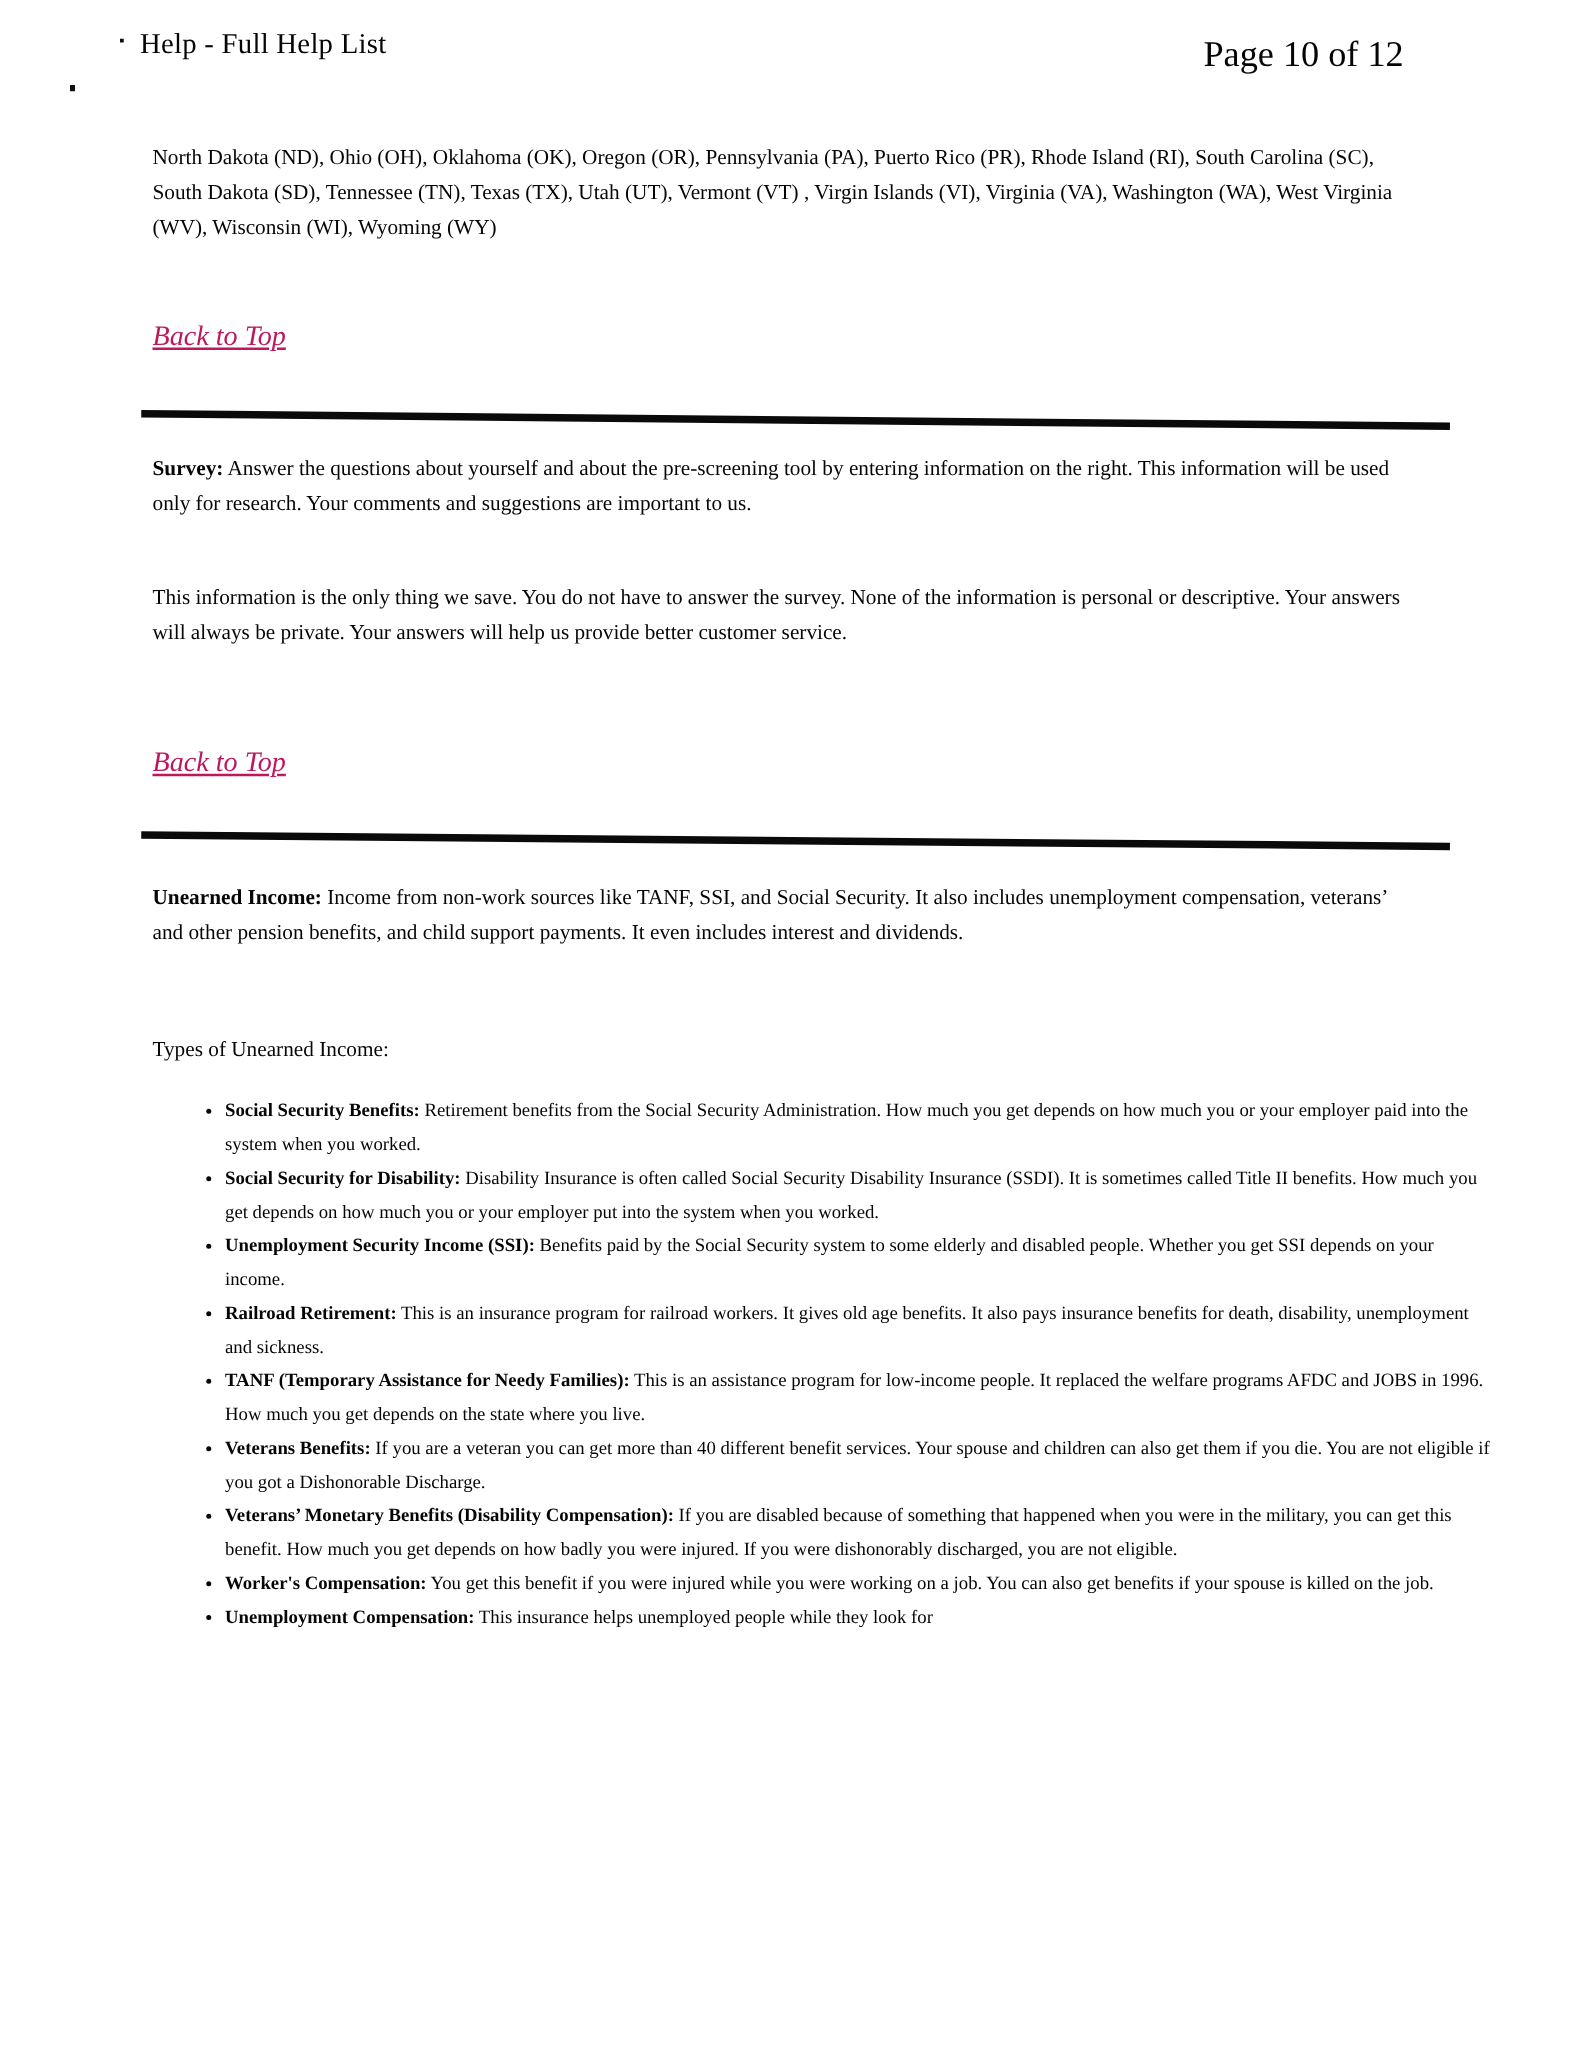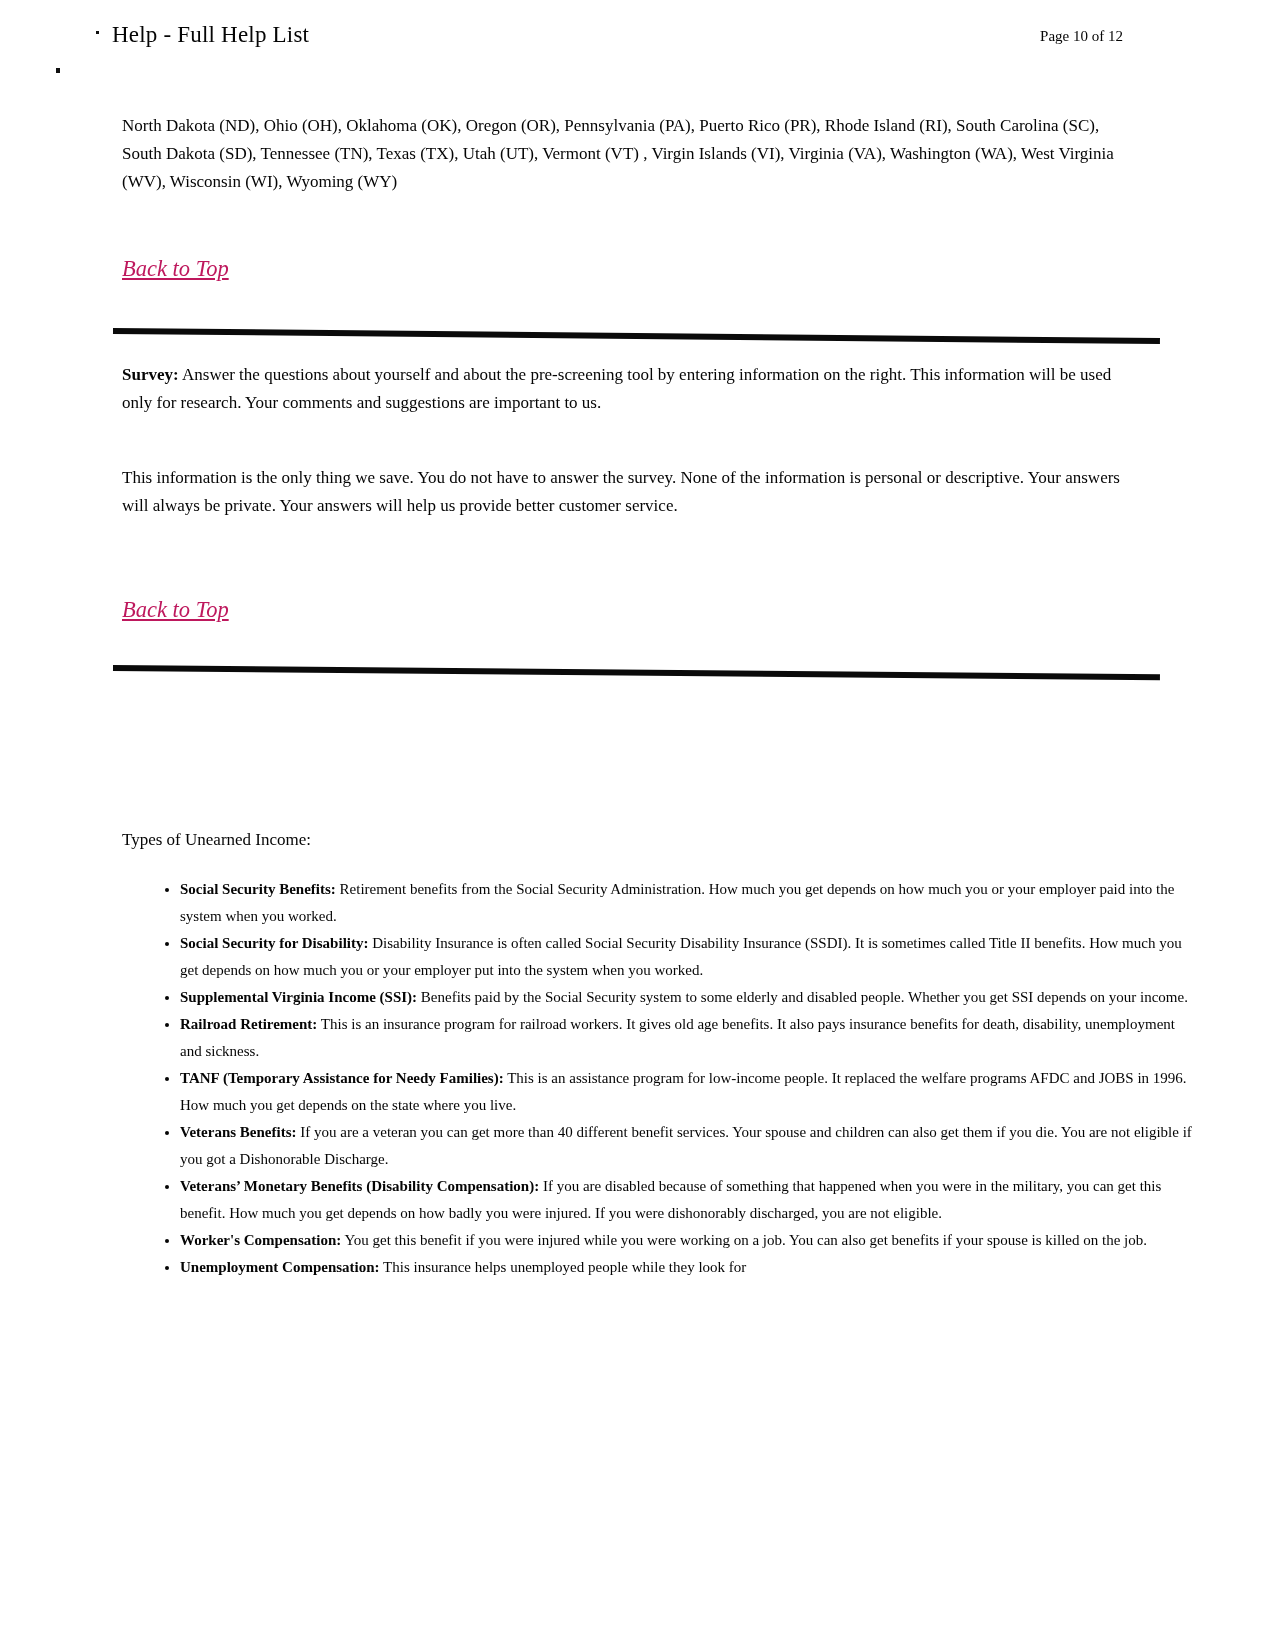--- a/index.html
+++ b/index.html
@@ -12,21 +12,21 @@
     font-family: "Liberation Serif", serif;
     color: #050505;
     -webkit-font-smoothing: antialiased;
   }
   .doc-header-title {
     position: absolute; left: 112px; top: 22px;
     font-size: 23px; letter-spacing: 0.2px;
   }
   .doc-header-page {
     position: absolute; right: 152px; top: 28px;
-    font-size: 15px;
+    font-size: 29px;
   }
   .para {
     position: absolute; left: 122px; width: 1016px;
     margin: 0; font-size: 17px; line-height: 28px;
     text-align: left;
   }
   .states  { top: 112px; }
   .survey  { top: 361px; }
   .privacy { top: 464px; }
   .unearned{ top: 704px; }
@@ -84,27 +84,28 @@
   <div class="rule rule1"></div>
 
   <p class="para survey"><b>Survey:</b> <span>Answer the questions about yourself and about the pre-screening tool by entering information on the right. This information will be used only for research. Your comments and suggestions are important to us.</span></p>
 
   <p class="para privacy">This information is the only thing we save. You do not have to answer the survey. None of the information is personal or descriptive. Your answers will always be private. Your answers will help us provide better customer service.</p>
 
   <a class="backtotop btt2">Back to Top</a>
 
   <div class="rule rule2"></div>
 
+  <p class="para unearned"><b>Unearned Income:</b> <span>Income from non-work sources like TANF, SSI, and Social Security. It also includes unemployment compensation, veterans’ and other pension benefits, and child support payments. It even includes interest and dividends.</span></p>
 
   <p class="para types">Types of Unearned Income:</p>
 
   <ul class="bullets">
     <li><b>Social Security Benefits:</b> <span>Retirement benefits from the Social Security Administration. How much you get depends on how much you or your employer paid into the system when you worked.</span></li>
     <li><b>Social Security for Disability:</b> <span>Disability Insurance is often called Social Security Disability Insurance (SSDI). It is sometimes called Title II benefits. How much you get depends on how much you or your employer put into the system when you worked.</span></li>
-    <li><b>Supplemental Virginia Income (SSI):</b> <span>Benefits paid by the Social Security system to some elderly and disabled people. Whether you get SSI depends on your income.</span></li>
+    <li><b>Unemployment Security Income (SSI):</b> <span>Benefits paid by the Social Security system to some elderly and disabled people. Whether you get SSI depends on your income.</span></li>
     <li><b>Railroad Retirement:</b> <span>This is an insurance program for railroad workers. It gives old age benefits. It also pays insurance benefits for death, disability, unemployment and sickness.</span></li>
     <li><b>TANF (Temporary Assistance for Needy Families):</b> <span>This is an assistance program for low-income people. It replaced the welfare programs AFDC and JOBS in 1996. How much you get depends on the state where you live.</span></li>
     <li><b>Veterans Benefits:</b> <span>If you are a veteran you can get more than 40 different benefit services. Your spouse and children can also get them if you die. You are not eligible if you got a Dishonorable Discharge.</span></li>
     <li><b>Veterans’ Monetary Benefits (Disability Compensation):</b> <span>If you are disabled because of something that happened when you were in the military, you can get this benefit. How much you get depends on how badly you were injured. If you were dishonorably discharged, you are not eligible.</span></li>
     <li><b>Worker's Compensation:</b> <span>You get this benefit if you were injured while you were working on a job. You can also get benefits if your spouse is killed on the job.</span></li>
     <li><b>Unemployment Compensation:</b> <span>This insurance helps unemployed people while they look for</span></li>
   </ul>
 
   <span class="footer-url">http://65.216.150.143/fns/tool/tutorial/helpfull.html</span>
   <span class="footer-date">8/6/2008</span>

